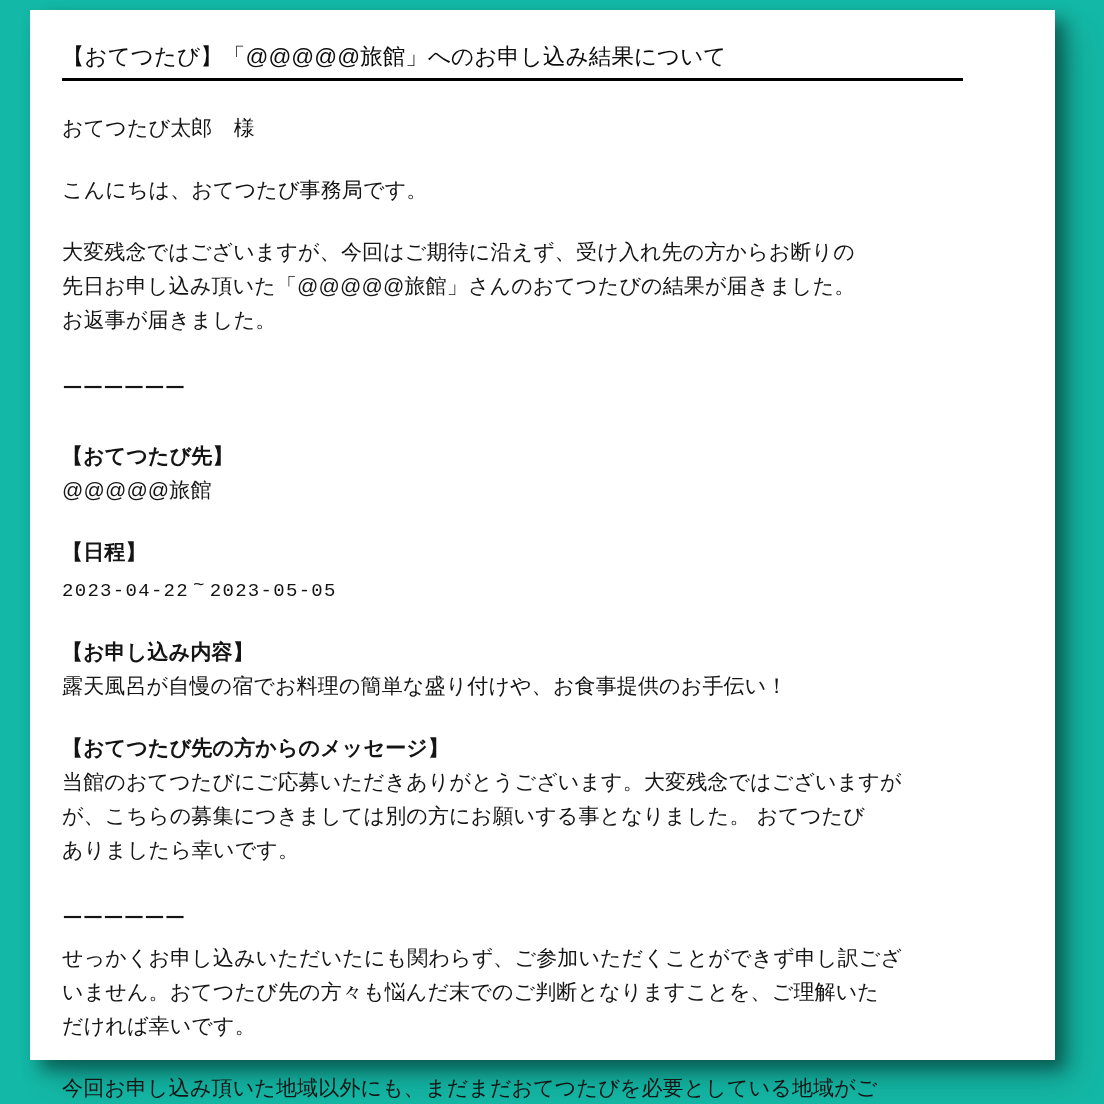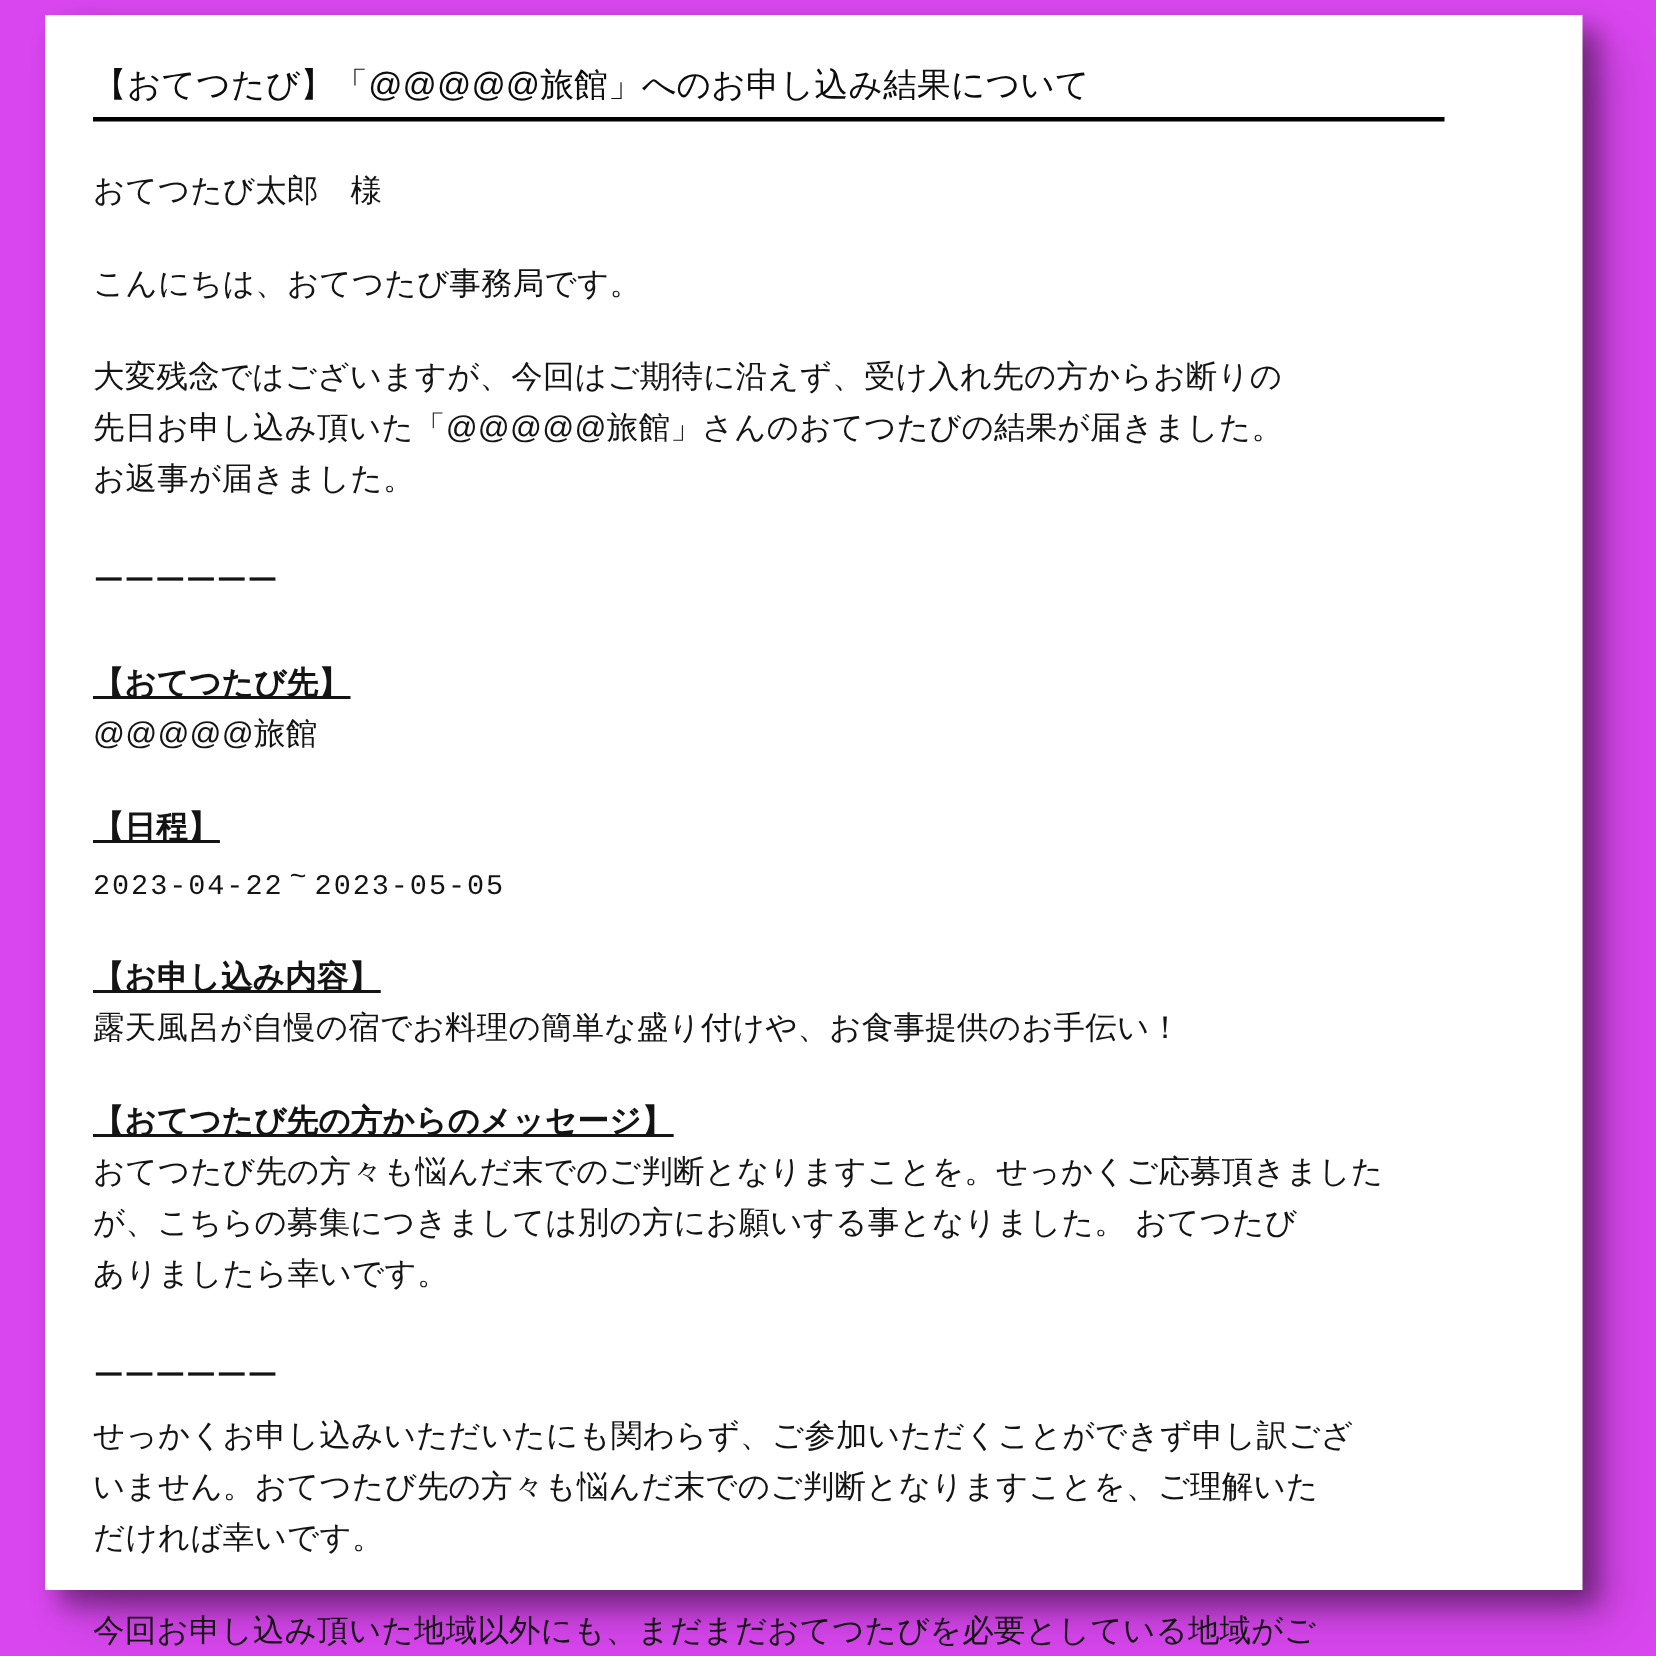--- a/index.html
+++ b/index.html
@@ -12,21 +12,21 @@
     width: 1104px;
     height: 1104px;
     overflow: hidden;
     font-family: "Liberation Sans", "DejaVu Sans", sans-serif;
   }
 
   #page-root {
     position: relative;
     width: 1104px;
     height: 1104px;
-    background: #d946ef;
+    background: #14b8a6;
   }
 
   
   .mail-sheet {
     position: absolute;
     left: 30px;
     top: 10px;
     width: 1025px;
     height: 1050px;
     background: #ffffff;
@@ -62,21 +62,20 @@
 
   
   .para {
     font-size: 21px;
     line-height: 34px;
     color: #141414;
     letter-spacing: 0.15px;
   }
   .para.bold {
     font-weight: 700;
-    text-decoration: underline;
   }
 
   .gap-greeting   { height: 30px; }
   .gap-md         { height: 28px; }
   .gap-lg         { height: 36px; }
   .gap-sm         { height: 8px; }
 
   .sep {
     font-size: 21px;
     line-height: 30px;
@@ -148,21 +147,21 @@
 
       <div class="gap-md"></div>
 
       <div class="para bold">【お申し込み内容】</div>
       <div class="para">露天風呂が自慢の宿でお料理の簡単な盛り付けや、お食事提供のお手伝い！</div>
 
       <div class="gap-md"></div>
 
       <div class="para bold">【おてつたび先の方からのメッセージ】</div>
       <div class="block-wide">
-        <div class="para">おてつたび先の方々も悩んだ末でのご判断となりますことを。せっかくご応募頂きました</div>
+        <div class="para">当館のおてつたびにご応募いただきありがとうございます。大変残念ではございますが</div>
         <div class="para">が、こちらの募集につきましては別の方にお願いする事となりました。 おてつたび</div>
         <div class="para">ありましたら幸いです。</div>
       </div>
 
       <div class="gap-lg"></div>
 
       <div class="sep">ーーーーーー</div>
 
       <div class="gap-sm"></div>
 

